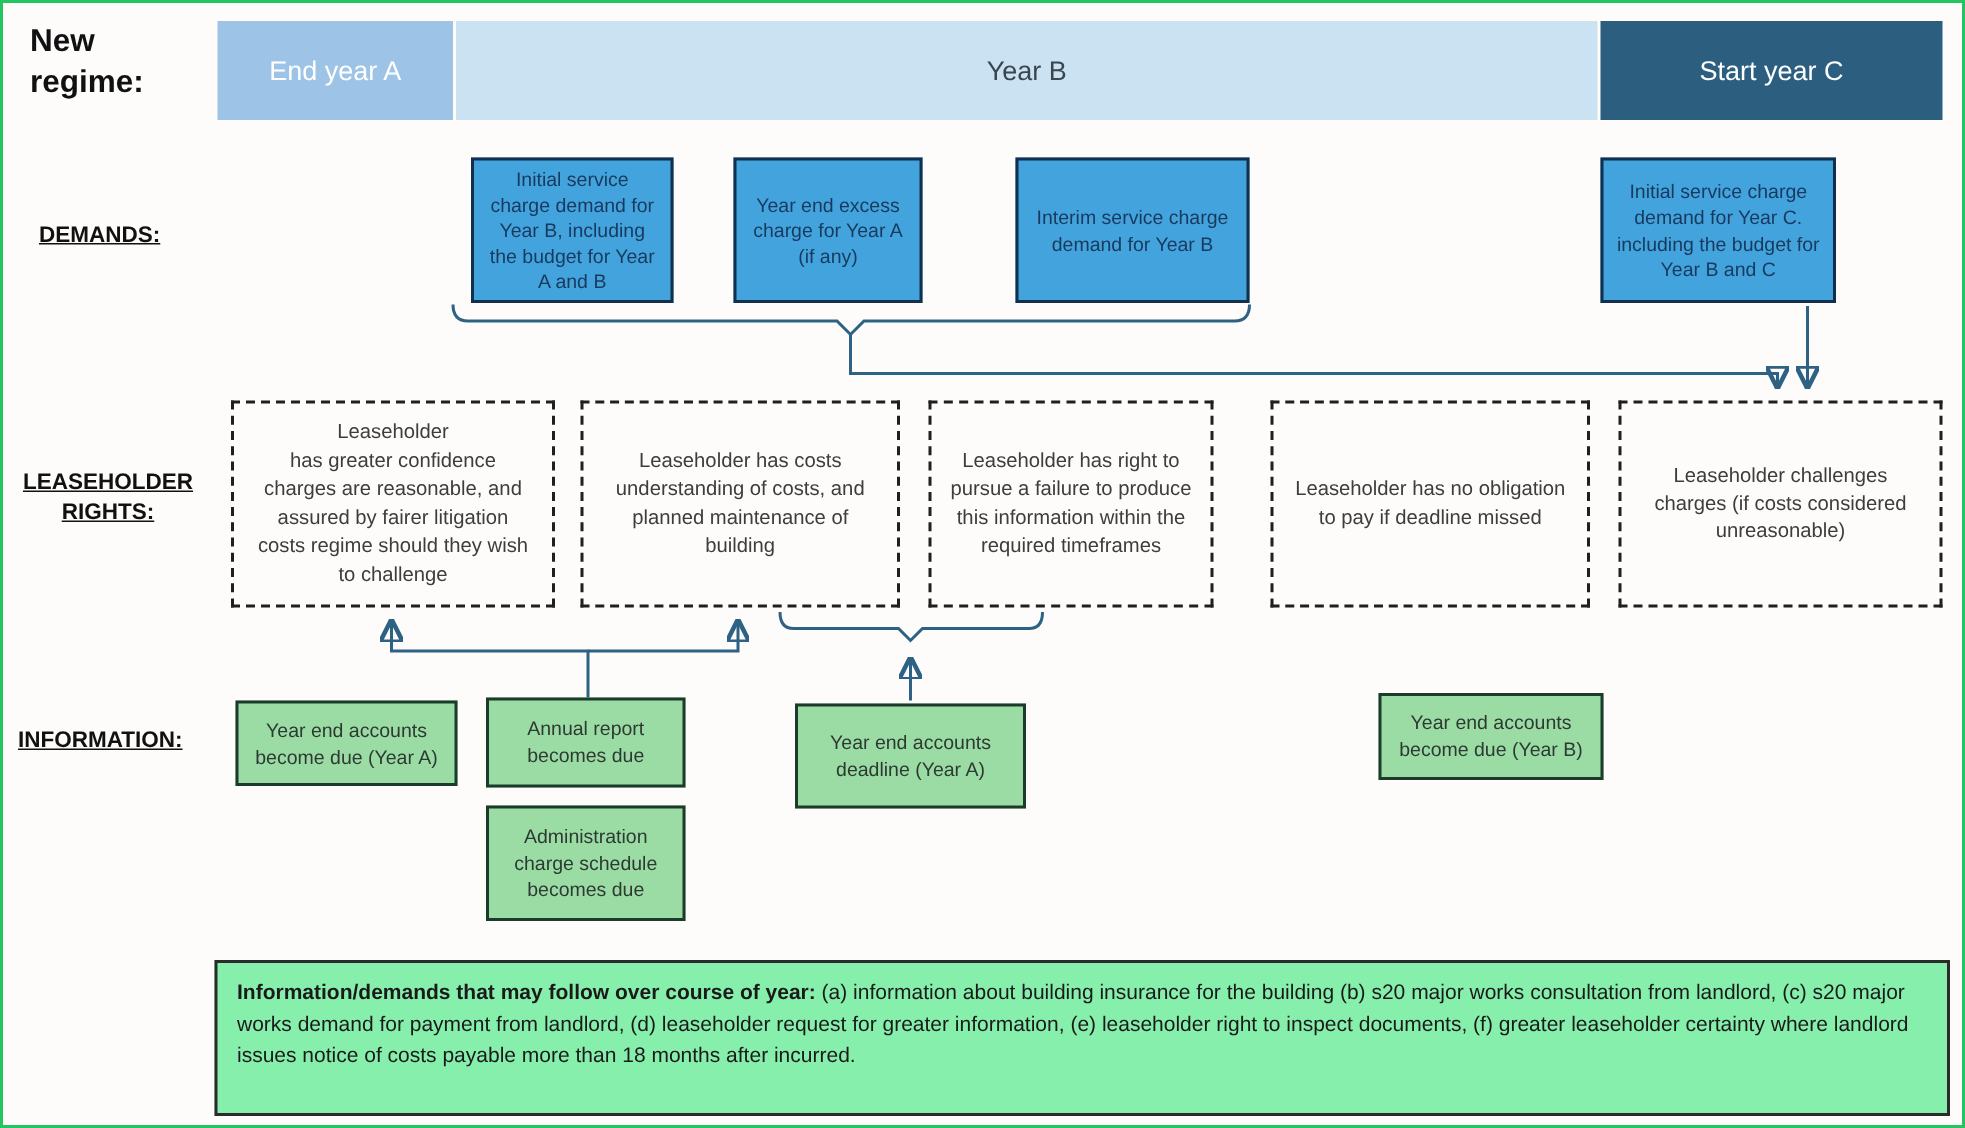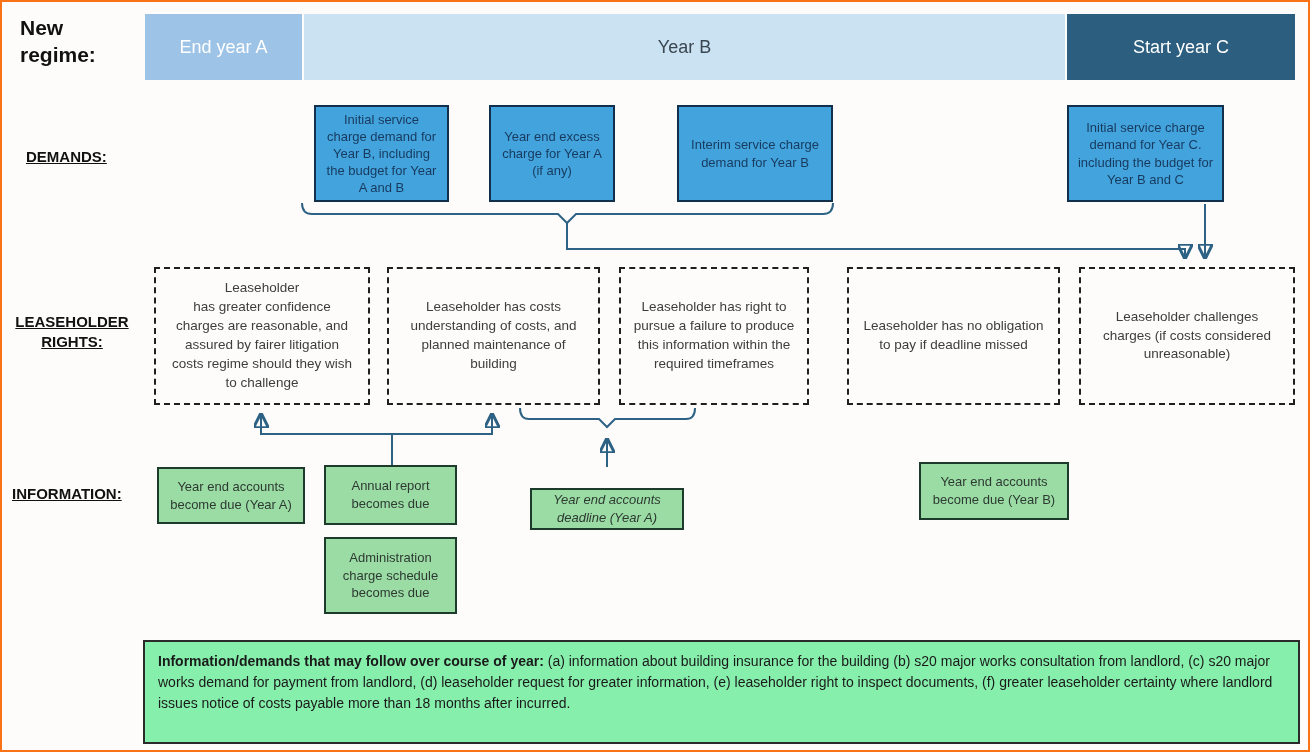--- a/index.html
+++ b/index.html
@@ -4,21 +4,21 @@
 <style>
   * { box-sizing: border-box; margin: 0; padding: 0; }
   html,body { width:1310px; height:752px; }
   body {
     font-family: "Liberation Sans", sans-serif;
     background:#ffffff;
   }
   #canvas {
     position:relative; width:1310px; height:752px;
     background:#fdfcfb;
-    border:2px solid #f97316;
+    border:2px solid #22c55e;
     overflow:hidden;
   }
   
   .new-regime {
     position:absolute; left:18px; top:13px; width:112px;
     font-size:21px; font-weight:bold; color:#111; line-height:1.28;
     white-space:pre-line;
   }
   .bar {
     position:absolute; top:12px; height:66px;
@@ -64,21 +64,21 @@
   
   .gbox {
     position:absolute;
     background:#9bdca5; border:2px solid #1c3b2a; color:#2d3a32;
     font-size:13px; line-height:1.35;
     display:flex; align-items:center; justify-content:center; text-align:center;
     padding:4px 8px;
   }
   .g1 { left:155px; top:465px; width:148px; height:57px; }
   .g2 { left:322px; top:463px; width:133px; height:60px; }
-  .g3 { left:528px; top:486px; width:154px; height:42px;font-style:italic; }
+  .g3 { left:528px; top:467px; width:154px; height:70px; }
   .g4 { left:917px; top:460px; width:150px; height:58px; }
   .g5 { left:322px; top:535px; width:133px; height:77px; }
   
   .note {
     position:absolute; left:141px; top:638px; width:1157px; height:104px;
     background:#86efac; border:2px solid #2b2b2b; color:#1a1a1a;
     font-size:14px; line-height:1.5; padding:9px 13px;
   }
   .note b { font-weight:bold; }
   

